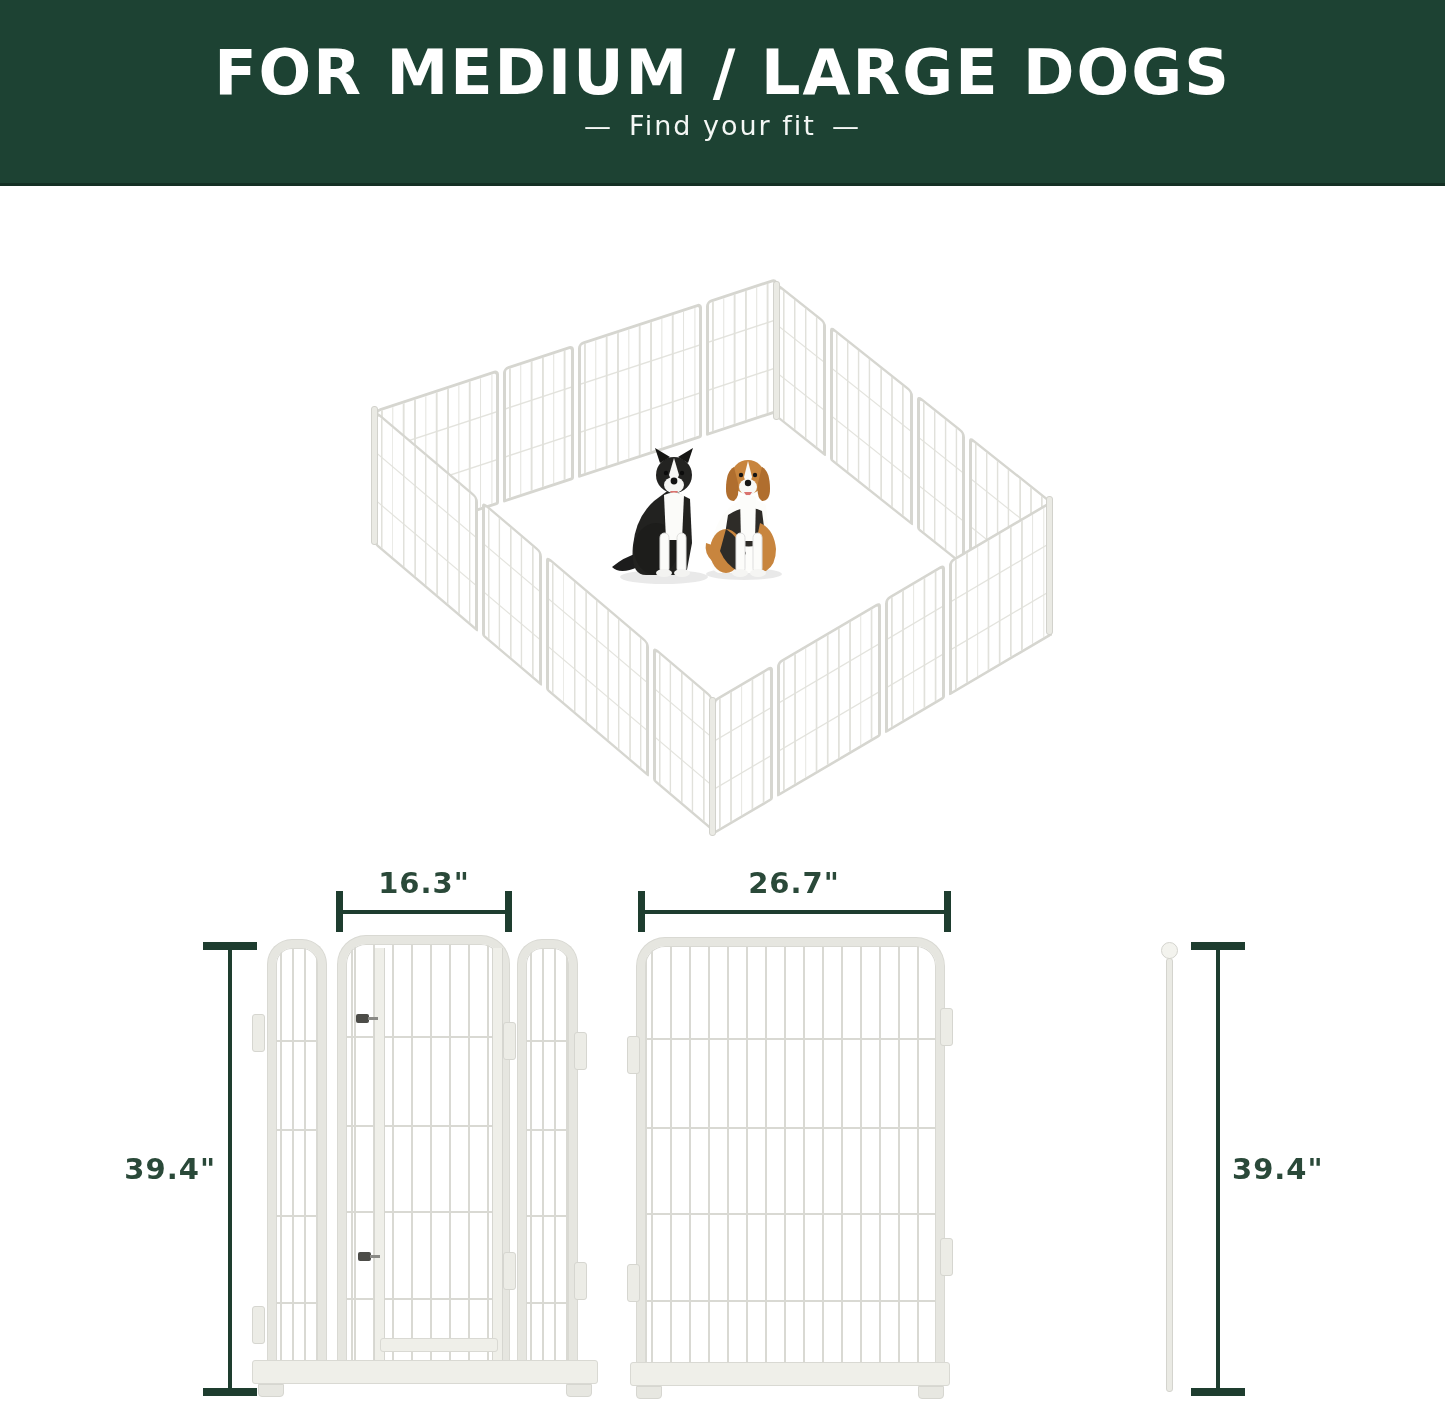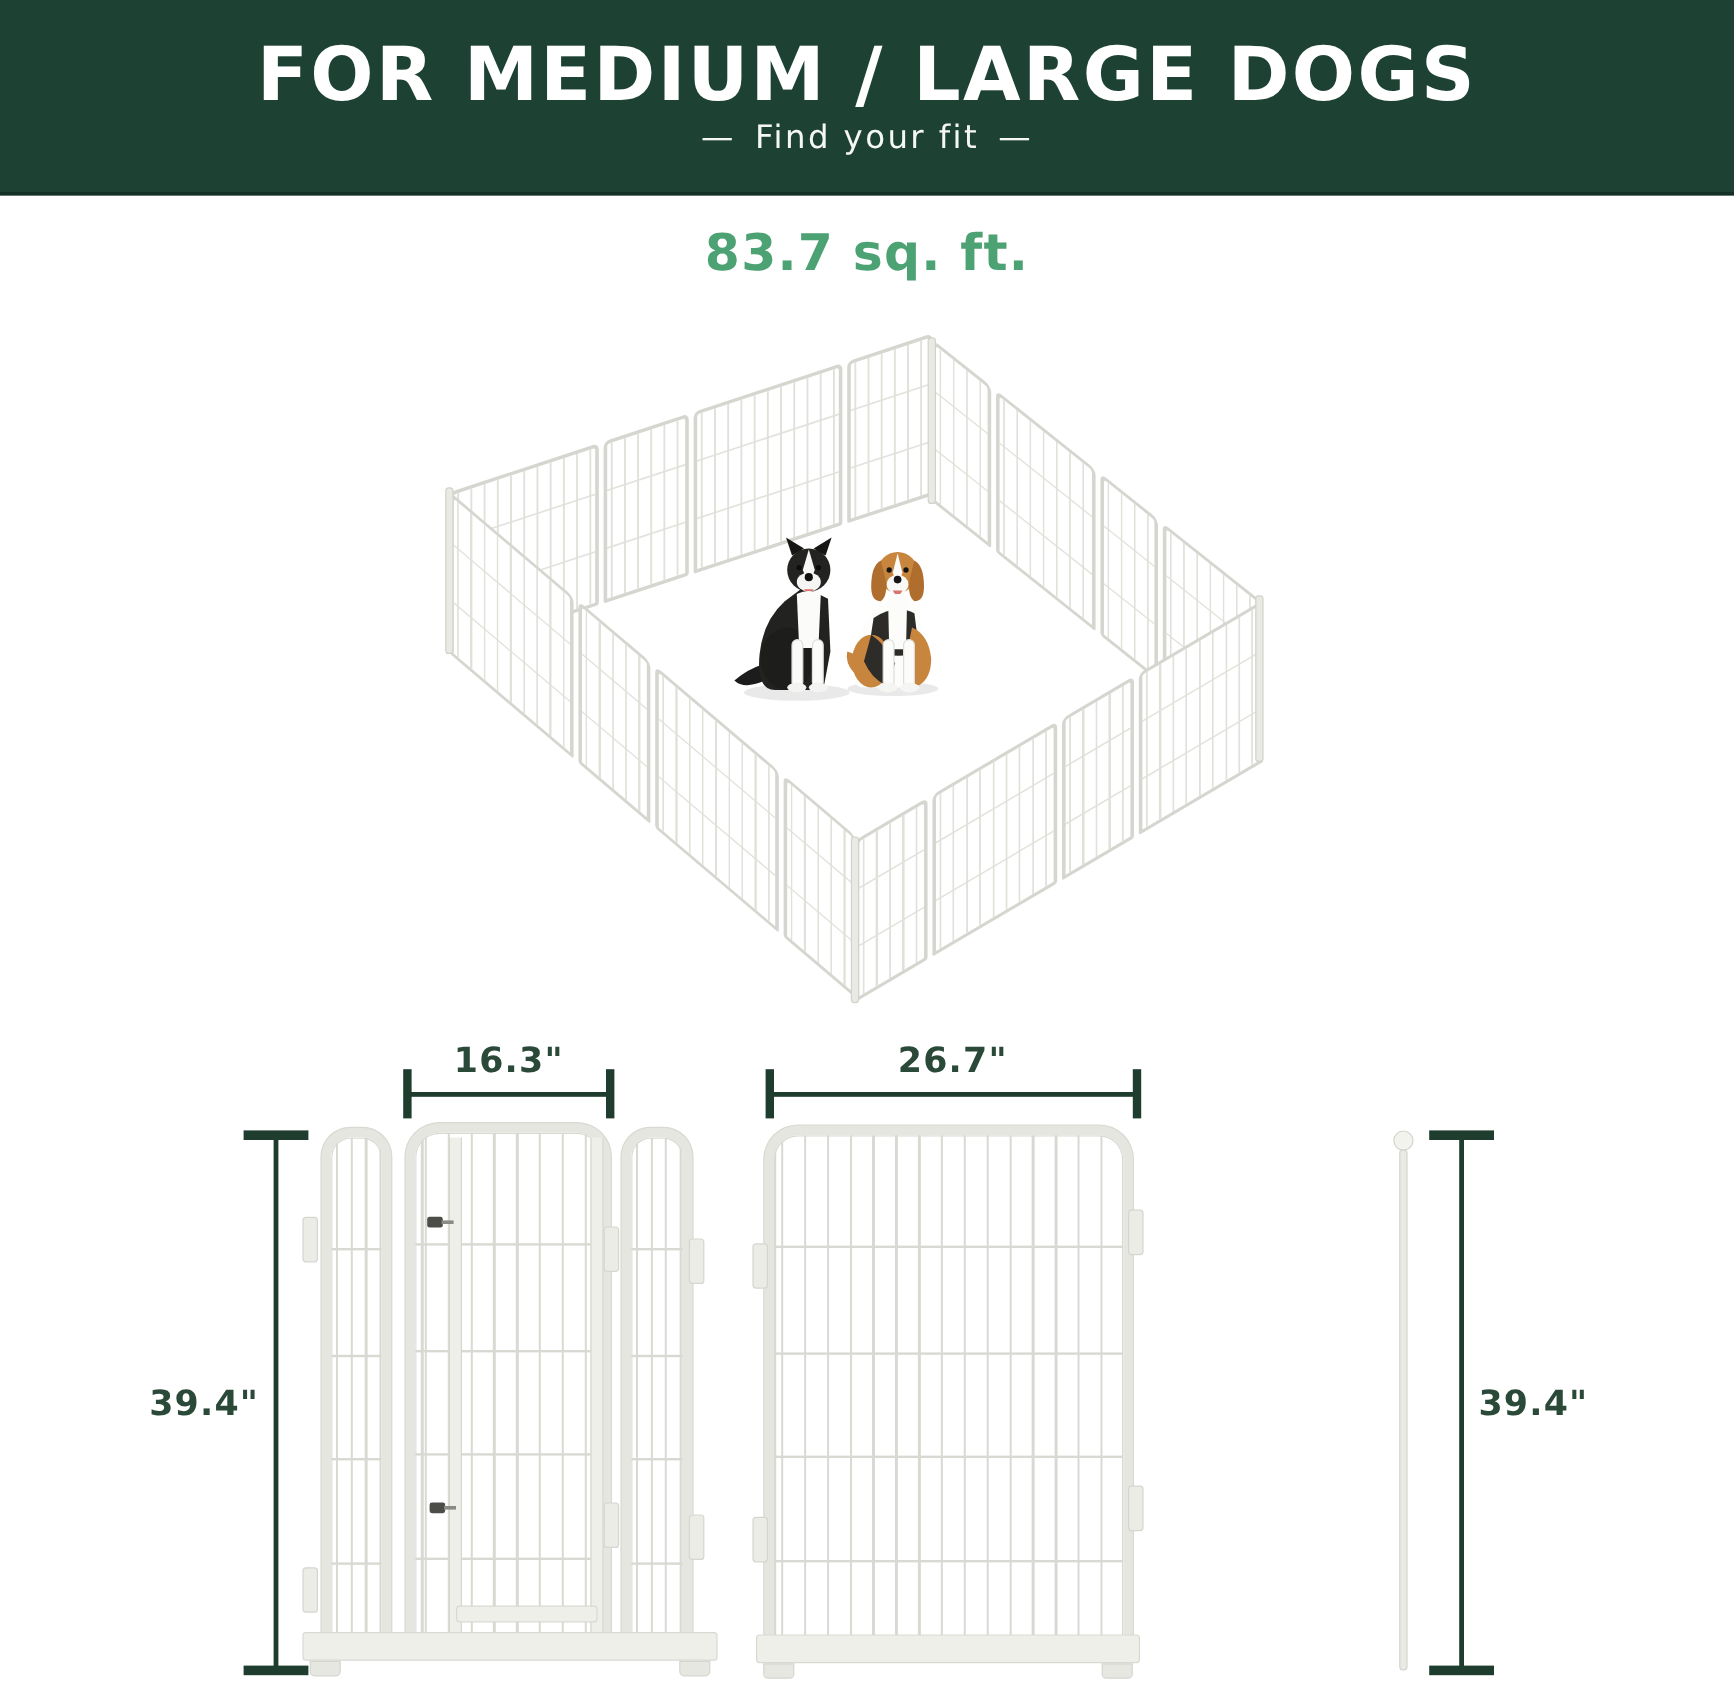--- a/index.html
+++ b/index.html
@@ -5,21 +5,21 @@
   * { margin:0; padding:0; box-sizing:border-box; }
   html,body { background:#ffffff; }
   .page {
     position:relative; width:1445px; height:1403px;
     background:#ffffff; overflow:hidden;
     font-family:"DejaVu Sans","Liberation Sans",sans-serif;
   }
 
   
   .banner {
-    position:absolute; left:0; top:0; width:1445px; height:163px;
+    position:absolute; left:0; top:0; width:1445px; height:186px;
     background:#1d4233;
     border-bottom:3px solid rgba(0,0,0,0.28);
     display:flex; flex-direction:column; align-items:center; justify-content:center;
     gap:6px; color:#ffffff;
   }
   .banner-title {
     font-size:62px; font-weight:800; letter-spacing:2px;
     line-height:1; white-space:nowrap;
   }
   .banner-sub {
@@ -128,21 +128,20 @@
 
   <header class="banner">
     <div class="banner-title">FOR MEDIUM / LARGE DOGS</div>
     <div class="banner-sub">
       <span>—</span>
       <span>Find your fit</span>
       <span>—</span>
     </div>
   </header>
 
-  <div class="area-label">83.7 sq. ft.</div>
 
   <div>
 
     <div class="wall" style="left:375px; top:410px; width:402px; transform:skewY(-18.2deg); z-index:1;">
       <div class="panel"></div>
       <div class="panel narrow"></div>
       <div class="panel"></div>
       <div class="panel narrow"></div>
     </div>
 

